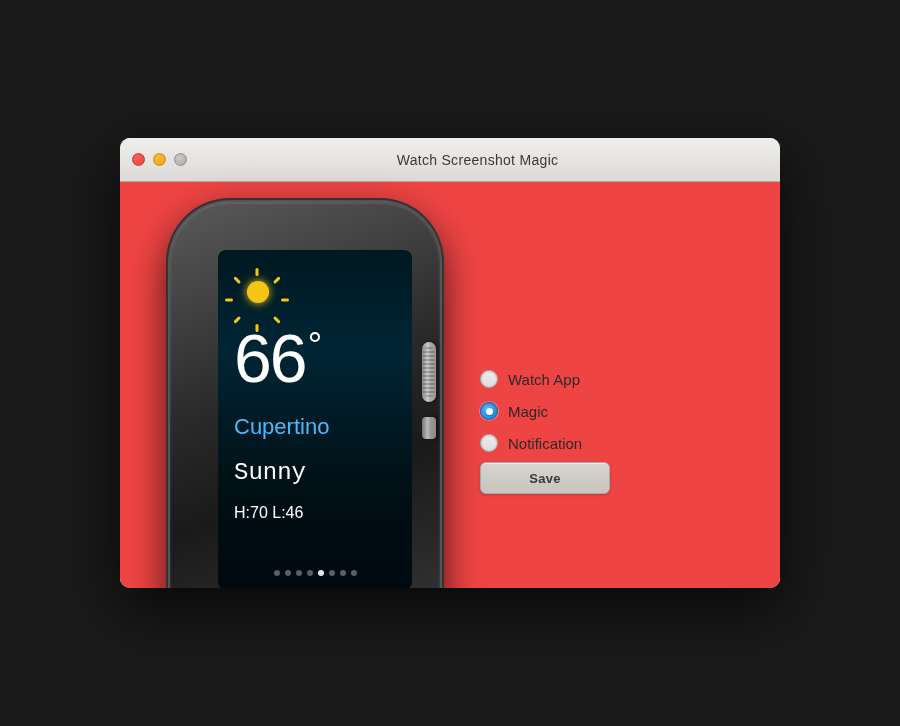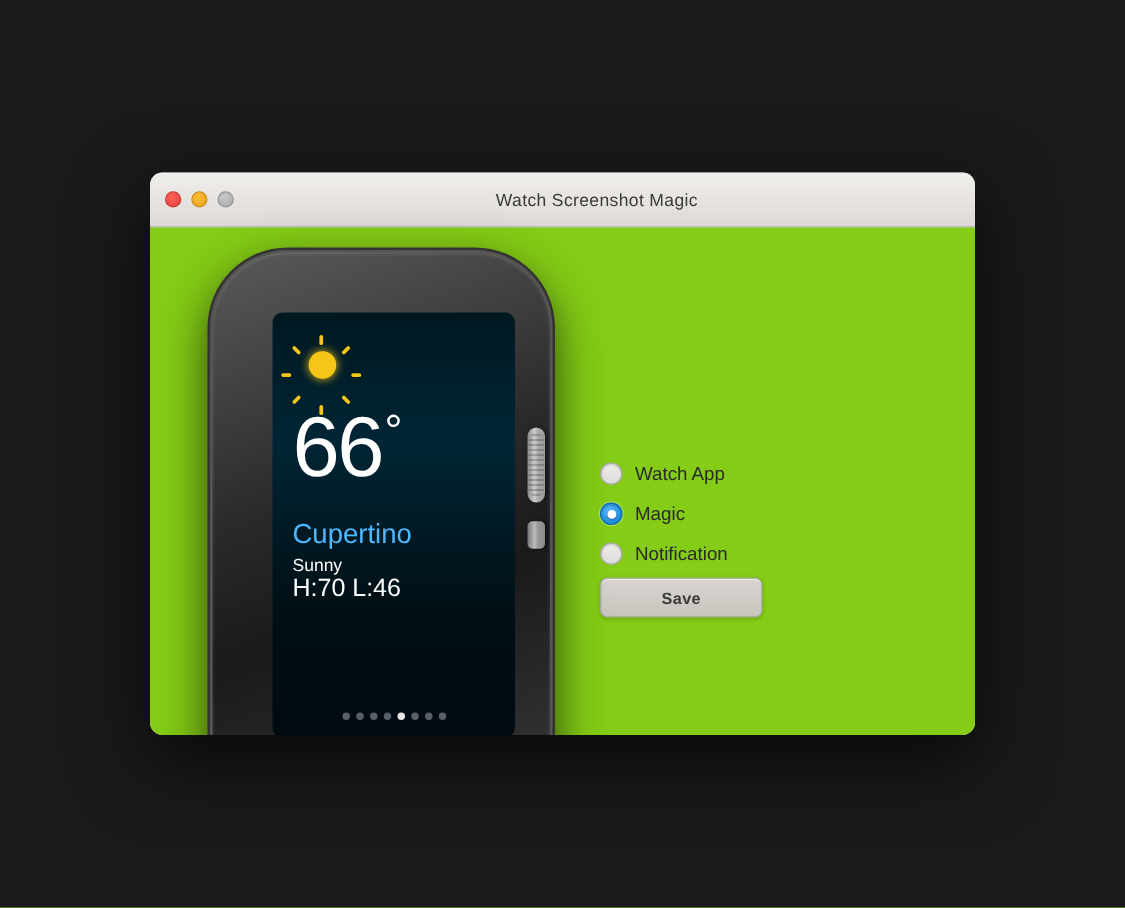--- a/index.html
+++ b/index.html
@@ -72,21 +72,21 @@
       letter-spacing: 0.3px;
     }
 
     .window-content {
       flex: 1;
       display: flex;
       align-items: center;
       justify-content: center;
       padding: 20px 30px;
       gap: 0;
-      background: #84cc16;
+      background: #ef4444;
     }
 
     
     .watch-container {
       position: relative;
       width: 310px;
       height: 460px;
       flex-shrink: 0;
     }
 
@@ -173,31 +173,32 @@
     }
 
     .city-name {
       font-size: 22px;
       font-weight: 400;
       color: #4db8ff;
       margin-top: 22px;
     }
 
     .condition {
-      font-size: 14px;
+      font-size: 24px;
       font-weight: 300;
       color: white;
-      margin-top: 4px;
+      margin-top: 19px;
+      font-family: Liberation Mono, monospace;
     }
 
     .hi-lo {
-      font-size: 20px;
+      font-size: 16px;
       font-weight: 300;
       color: white;
-      margin-top: 0;
+      margin-top: 18px;
     }
 
     .page-dots {
       position: absolute;
       bottom: 14px;
       left: 0;
       right: 0;
       display: flex;
       justify-content: center;
       gap: 5px;

